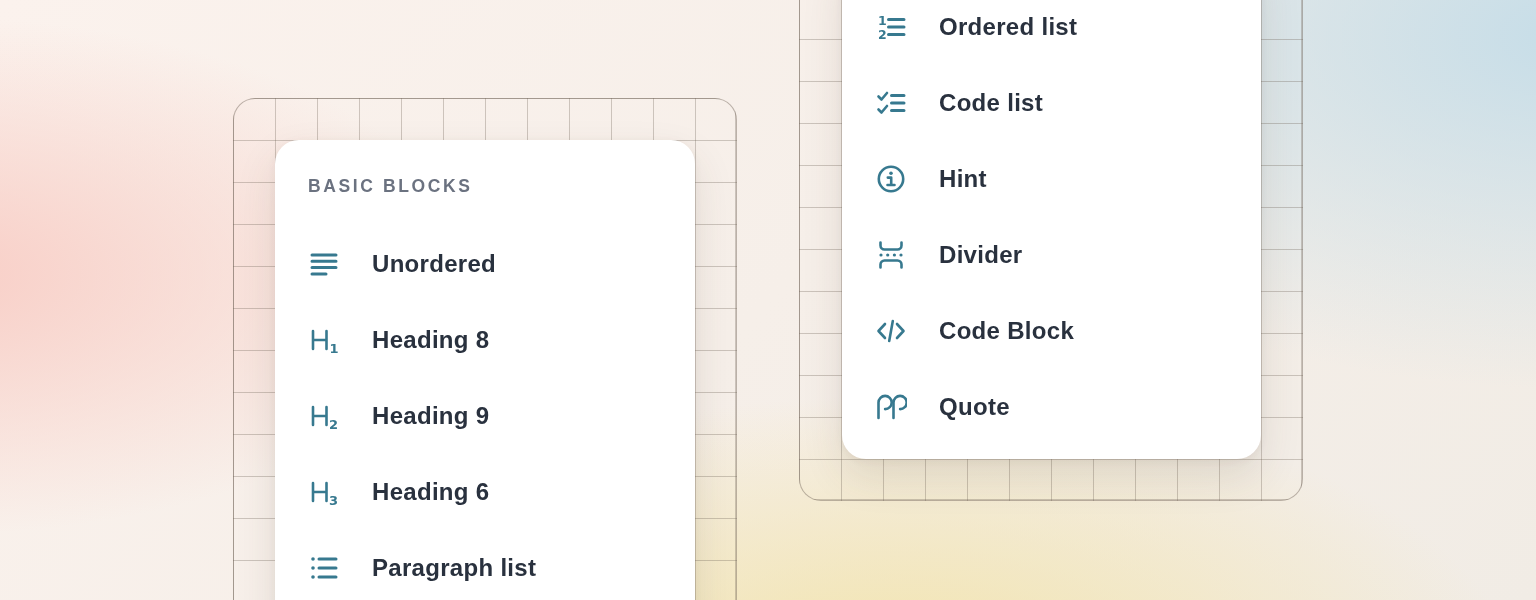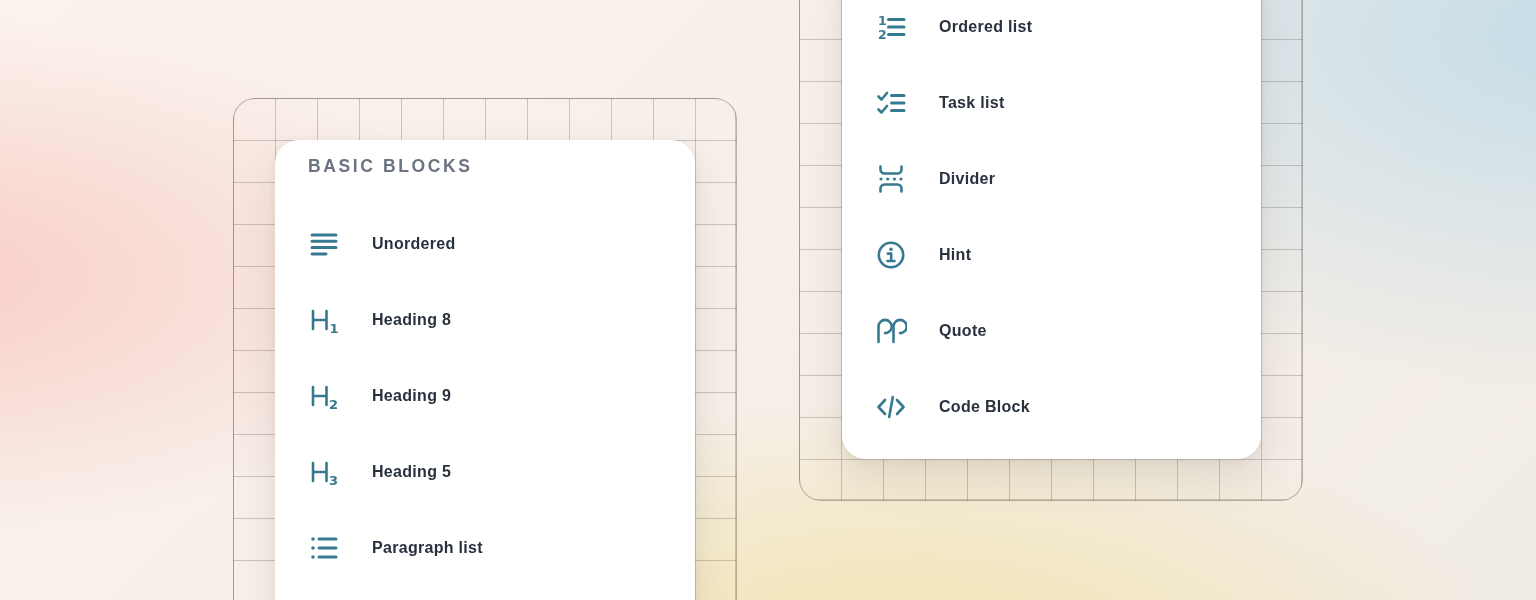--- a/index.html
+++ b/index.html
@@ -25,31 +25,31 @@
   .grid-panel.left{left:233px;top:98px;width:504px;height:546px;}
   .grid-panel.right{left:799px;top:-45px;width:504px;height:546px;}
   .menu{
     position:absolute;background:#ffffff;border-radius:24px;
     box-shadow:0 18px 42px rgba(70,58,45,.12), 0 2px 8px rgba(70,58,45,.06);
     box-sizing:border-box;
   }
   .menu.left{left:275px;top:140px;width:420px;height:560px;padding-top:0;}
   .menu.right{left:842px;top:-49px;width:419px;height:508px;padding-top:38px;}
   .menu-title{
-    padding:16px 33px 29px 33px;
+    padding:36px 33px 29px 33px;
     font-size:17.5px;font-weight:700;letter-spacing:2.6px;
     color:#6b7280;
   }
   .menu-item{
     height:76px;display:flex;align-items:center;gap:32px;
     padding:0 24px 0 33px;cursor:pointer;
   }
   .menu-item .icon{width:32px;height:32px;flex:0 0 32px;display:flex;align-items:center;justify-content:center;}
   .menu-item .label{
-    font-size:16px;font-weight:700;letter-spacing:.3px;color:#29313e;
+    font-size:24px;font-weight:700;letter-spacing:.3px;color:#29313e;
     white-space:nowrap;
   }
   svg{display:block;}
   svg .st{stroke:#37798f;fill:none;stroke-width:3;stroke-linecap:round;stroke-linejoin:round;}
   svg .st2{stroke:#37798f;fill:none;stroke-width:2.6;stroke-linecap:round;stroke-linejoin:round;}
   svg .dot{fill:#37798f;stroke:none;}
   svg text{fill:#37798f;font-family:"DejaVu Sans",sans-serif;font-weight:bold;}
 </style>
 </head>
 <body>
@@ -89,21 +89,21 @@
     <span class="label">Heading 9</span>
   </div>
 
   <div class="menu-item">
     <span class="icon">
       <svg width="32" height="32" viewBox="0 0 32 32">
         <path class="st2" d="M5 7v18M18.5 7v18M5 16h13.5"></path>
         <text x="21" y="28.5" font-size="13">3</text>
       </svg>
     </span>
-    <span class="label">Heading 5</span>
+    <span class="label">Heading 6</span>
   </div>
 
   <div class="menu-item">
     <span class="icon">
       <svg width="32" height="32" viewBox="0 0 32 32">
         <circle class="dot" cx="5" cy="7" r="1.8"></circle>
         <circle class="dot" cx="5" cy="16" r="1.8"></circle>
         <circle class="dot" cx="5" cy="25" r="1.8"></circle>
         <path class="st" d="M11 7h17M11 16h17M11 25h17"></path>
       </svg>
@@ -125,59 +125,59 @@
     <span class="label">Ordered list</span>
   </div>
 
   <div class="menu-item">
     <span class="icon">
       <svg width="32" height="32" viewBox="0 0 32 32">
         <path class="st2" d="M3.5 9.5l3 3 5.5-6.5M3.5 22.5l3 3 5.5-6.5"></path>
         <path class="st" d="M16.5 8.5H29M16.5 16H29M16.5 23.5H29"></path>
       </svg>
     </span>
-    <span class="label">Task list</span>
+    <span class="label">Code list</span>
+  </div>
+
+  <div class="menu-item">
+    <span class="icon">
+      <svg width="32" height="32" viewBox="0 0 32 32">
+        <circle class="st2" cx="16" cy="16" r="12.2"></circle>
+        <circle class="dot" cx="16" cy="10.2" r="1.8"></circle>
+        <path class="st2" d="M12.8 14.6h3.4v7.2M12.5 22h7"></path>
+      </svg>
+    </span>
+    <span class="label">Hint</span>
   </div>
 
   <div class="menu-item">
     <span class="icon">
       <svg width="32" height="32" viewBox="0 0 32 32">
         <path class="st2" d="M5.5 3.5v3a4 4 0 0 0 4 4h13a4 4 0 0 0 4-4v-3"></path>
         <circle class="dot" cx="6" cy="16" r="1.6"></circle>
         <circle class="dot" cx="12.7" cy="16" r="1.6"></circle>
         <circle class="dot" cx="19.4" cy="16" r="1.6"></circle>
         <circle class="dot" cx="26" cy="16" r="1.6"></circle>
         <path class="st2" d="M5.5 28.5v-3a4 4 0 0 1 4-4h13a4 4 0 0 1 4 4v3"></path>
       </svg>
     </span>
     <span class="label">Divider</span>
   </div>
 
   <div class="menu-item">
     <span class="icon">
       <svg width="32" height="32" viewBox="0 0 32 32">
-        <circle class="st2" cx="16" cy="16" r="12.2"></circle>
-        <circle class="dot" cx="16" cy="10.2" r="1.8"></circle>
-        <path class="st2" d="M12.8 14.6h3.4v7.2M12.5 22h7"></path>
+        <path class="st2" d="M10 9l-6.5 7L10 23M22 9l6.5 7L22 23M17.8 6l-3.6 20"></path>
       </svg>
     </span>
-    <span class="label">Hint</span>
+    <span class="label">Code Block</span>
   </div>
 
   <div class="menu-item">
     <span class="icon">
       <svg width="32" height="32" viewBox="0 0 32 32">
         <path class="st2" d="M3.5 27V11.5a6.6 6.6 0 1 1 6.6 6.6"></path>
         <path class="st2" d="M18.5 27V11.5a6.6 6.6 0 1 1 6.6 6.6"></path>
       </svg>
     </span>
     <span class="label">Quote</span>
   </div>
-
-  <div class="menu-item">
-    <span class="icon">
-      <svg width="32" height="32" viewBox="0 0 32 32">
-        <path class="st2" d="M10 9l-6.5 7L10 23M22 9l6.5 7L22 23M17.8 6l-3.6 20"></path>
-      </svg>
-    </span>
-    <span class="label">Code Block</span>
-  </div>
 </div>
 
 </body></html>

